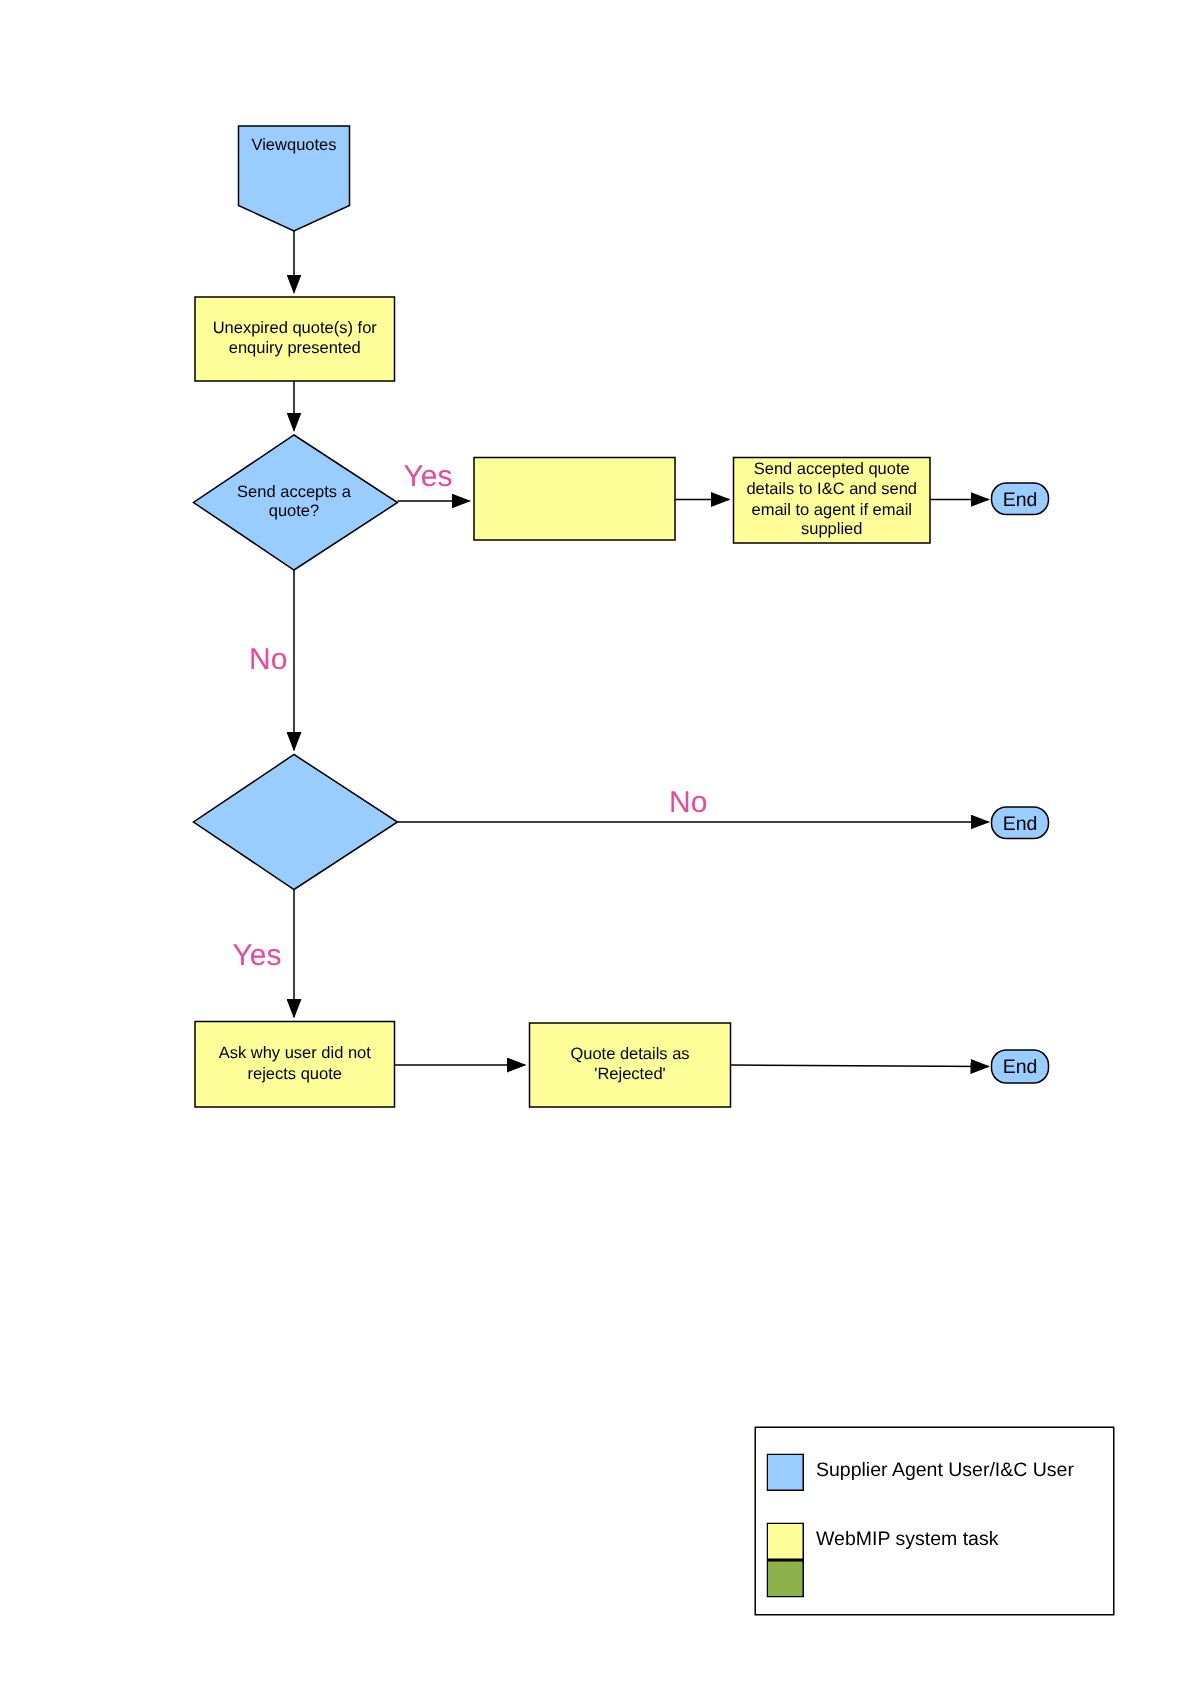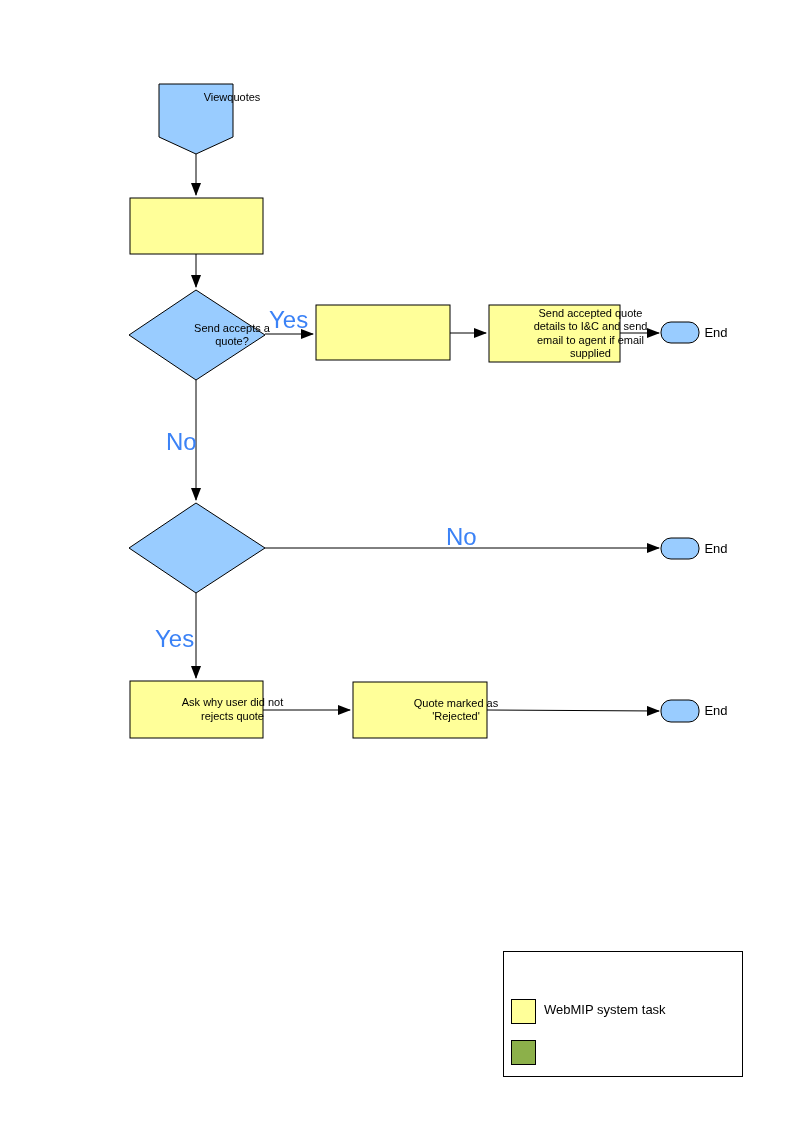--- a/index.html
+++ b/index.html
@@ -20,27 +20,26 @@
   .node-label {
     position: absolute;
     display: flex;
     align-items: center;
     justify-content: center;
     text-align: center;
     font-size: 11px;
     line-height: 1.2;
     color: #000000;
     pointer-events: none;
-    padding-left: 36px;
   }
   .edge-label {
     position: absolute;
-    font-size: 24px;
+    font-size: 20px;
     line-height: 1;
-    color: #3b82f6;
+    color: #ec4899;
     white-space: nowrap;
   }
   .end-label { font-size: 13px; }
   .legend-box {
     position: absolute;
     left: 503px; top: 951px;
     width: 238px; height: 124px;
     border: 1px solid #000000;
     background: #ffffff;
   }
@@ -101,20 +100,21 @@
 
     <rect x="130" y="681" width="133" height="57" stroke="#000000" stroke-width="1" fill="#FFFF99"></rect>
 
     <rect x="353" y="682" width="134" height="56" stroke="#000000" stroke-width="1" fill="#FFFF99"></rect>
 
     <rect x="661" y="700" width="38" height="22" rx="10" stroke="#000000" stroke-width="1" fill="#99CCFF"></rect>
   </svg>
 
   <div class="node-label" style="left:159px; top:82px; width:74px; height:32px;">Viewquotes</div>
 
+  <div class="node-label" style="left:132px; top:198px; width:129px; height:56px;">Unexpired quote(s) for enquiry presented</div>
 
   <div class="node-label" style="left:146px; top:290px; width:100px; height:90px;">Send accepts a quote?</div>
 
   <div class="edge-label" style="left:269px; top:308px;">Yes</div>
 
 
   <div class="node-label" style="left:493px; top:305px; width:123px; height:57px;">Send accepted quote details to I&amp;C and send email to agent if email supplied</div>
 
   <div class="node-label end-label" style="left:661px; top:322px; width:38px; height:21px;">End</div>
 
@@ -122,26 +122,32 @@
 
 
   <div class="edge-label" style="left:446px; top:525px;">No</div>
 
   <div class="node-label end-label" style="left:661px; top:538px; width:38px; height:21px;">End</div>
 
   <div class="edge-label" style="left:155px; top:627px;">Yes</div>
 
   <div class="node-label" style="left:134px; top:681px; width:125px; height:57px;">Ask why user did not rejects quote</div>
 
-  <div class="node-label" style="left:359px; top:682px; width:122px; height:56px;">Quote marked as 'Rejected'</div>
+  <div class="node-label" style="left:359px; top:682px; width:122px; height:56px;">Quote details as 'Rejected'</div>
 
   <div class="node-label end-label" style="left:661px; top:700px; width:38px; height:22px;">End</div>
 
   <div class="legend-box">
-    <div class="legend-row" style="top:47px;">
+    <div class="legend-row" style="top:17px;">
+      <svg class="legend-swatch" width="25" height="25" viewBox="0 0 25 25">
+        <rect x="0.5" y="0.5" width="24" height="24" stroke="#000000" stroke-width="1" fill="#99CCFF"></rect>
+      </svg>
+      <div class="legend-label">Supplier Agent User/I&amp;C User</div>
+    </div>
+    <div class="legend-row" style="top:63px;">
       <svg class="legend-swatch" width="25" height="25" viewBox="0 0 25 25">
         <rect x="0.5" y="0.5" width="24" height="24" stroke="#000000" stroke-width="1" fill="#FFFF99"></rect>
       </svg>
       <div class="legend-label">WebMIP system task</div>
     </div>
     <div class="legend-row" style="top:88px;">
       <svg class="legend-swatch" width="25" height="25" viewBox="0 0 25 25">
         <rect x="0.5" y="0.5" width="24" height="24" stroke="#000000" stroke-width="1" fill="#8CB04A"></rect>
       </svg>
     </div>

